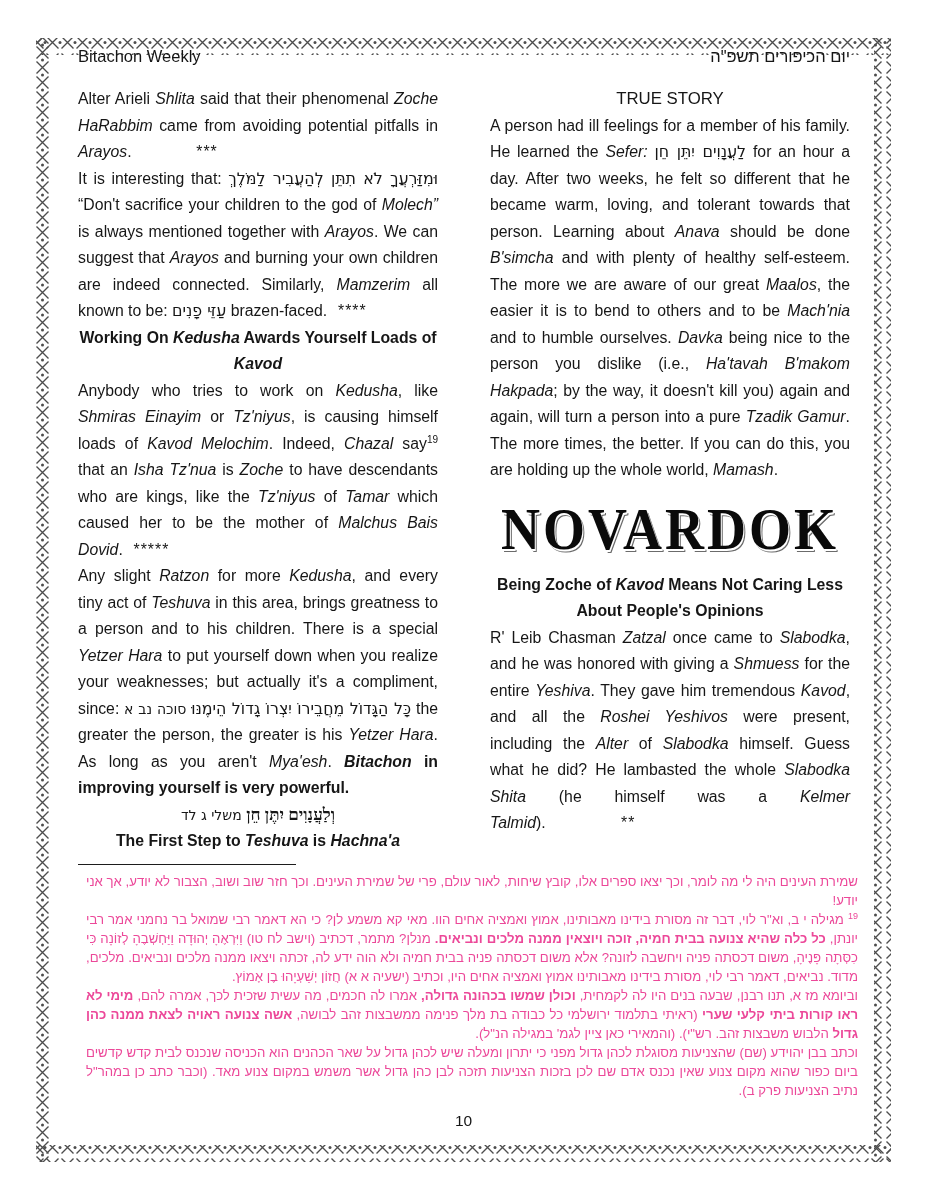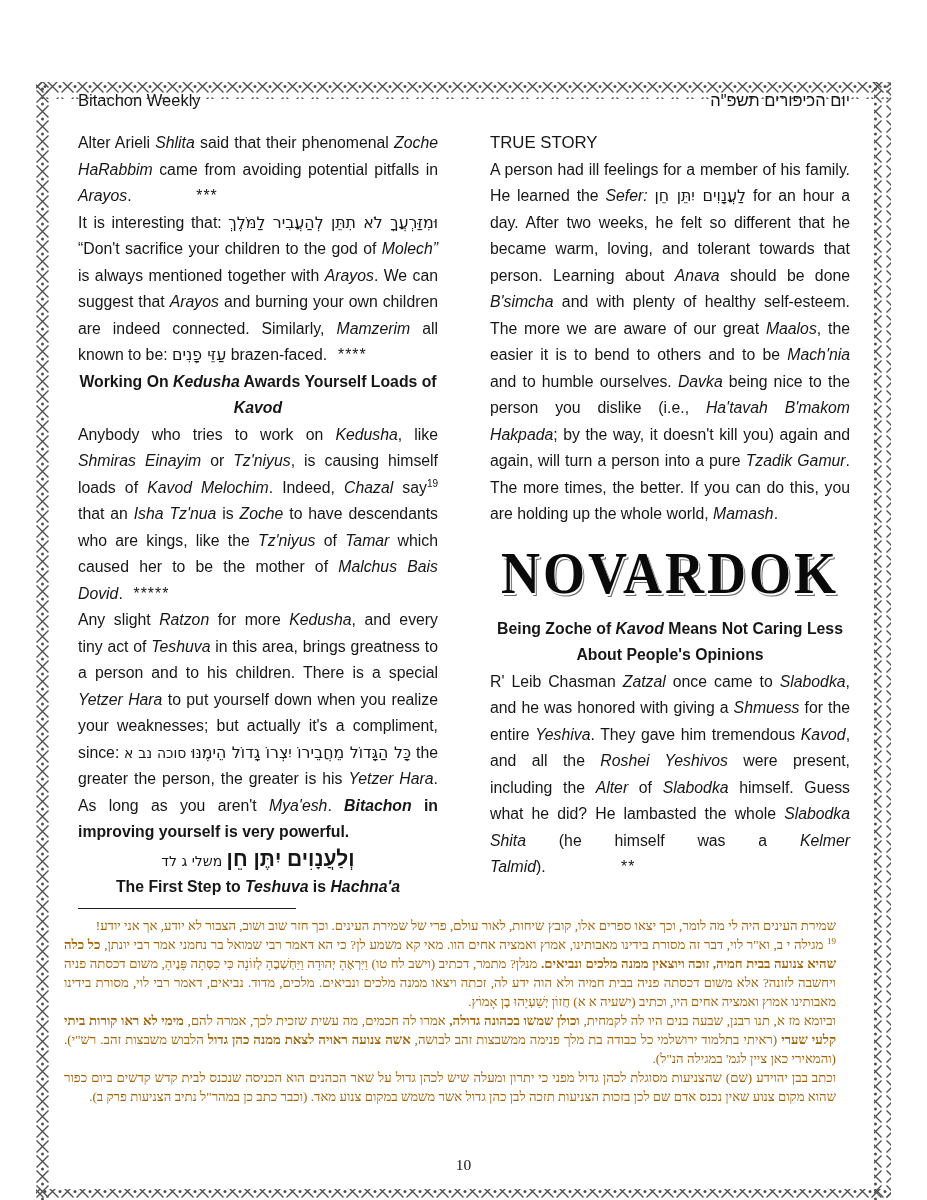--- a/index.html
+++ b/index.html
@@ -1,69 +1,69 @@
 <!DOCTYPE html>
 <html><head>
 <meta charset="utf-8">
 <style>
   html,body{margin:0;padding:0;}
   body{
     width:927px;height:1200px;position:relative;background:#ffffff;
     font-family:"Liberation Sans","DejaVu Sans",sans-serif;color:#161616;
     overflow:hidden;
   }
-  .page{position:absolute;inset:0;margin-top:44px;}
+  .page{position:absolute;inset:0;}
   .border-svg{position:absolute;left:0;top:0;}
   .header{
     position:absolute;left:78px;top:46px;width:772px;
     display:flex;justify-content:space-between;align-items:flex-start;
     font-size:16.5px;line-height:20px;
   }
   .header .heb{direction:rtl;}
   .columns{
     position:absolute;left:78px;top:86px;width:772px;
     display:flex;gap:52px;
   }
   .col{width:360px;font-size:15.8px;line-height:26.5px;}
   .blk{margin:0;}
   .para{text-align:justify;}
   .head{font-weight:700;text-align:center;}
-  .head-plain{text-align:left;font-size:16.8px;}
+  .head-plain{text-align:center;font-size:16.8px;}
   .hebline{text-align:center;font-weight:700;direction:ltr;}
   .title{
     text-align:center;
     font-family:"Liberation Serif","DejaVu Serif",serif;
     font-weight:700;font-size:54px;line-height:60px;letter-spacing:3px;
     margin:16px 0 12px;color:#0a0a0a;
     text-shadow:1px 1px 0 #ffffff,2px 2px 0 #6b6b6b;
     transform:scaleY(1.08);transform-origin:center;
   }
   .i{font-style:italic;}
   .b{font-weight:700;}
   .bi{font-weight:700;font-style:italic;}
   .he{font-family:"DejaVu Serif","DejaVu Sans",serif;}
-  .hebbig{font-family:Liberation Sans, sans-serif;font-size:21px;font-weight:700;}
+  .hebbig{font-family:Liberation Serif, serif;font-size:17px;font-weight:700;}
   .hes{font-family:"DejaVu Serif","DejaVu Sans",serif;font-size:14px;font-weight:400;}
   .st{letter-spacing:1px;}
   .col sup{font-size:10px;line-height:0;}
   .fn-divider{
     position:absolute;left:78px;top:864px;width:218px;height:0;
     border-top:1.4px solid #1d1d1d;
   }
   .footnotes{
-    position:absolute;left:64px;top:872px;width:772px;
+    position:absolute;left:86px;top:872px;width:772px;
     direction:rtl;text-align:justify;
-    font-family:Liberation Serif, serif;
-    font-size:13.2px;line-height:19px;color:#a16207;
+    font-family:Liberation Sans, sans-serif;
+    font-size:13.2px;line-height:19px;color:#ec4899;
   }
   .fnp{margin:0;}
   .footnotes sup{font-size:9px;line-height:0;}
   .page-number{
     position:absolute;left:0;top:1112px;width:100%;text-align:center;
-    font-family:Liberation Serif, serif;font-size:15.5px;
+    font-family:Liberation Sans, sans-serif;font-size:15.5px;
   }
 </style>
 </head>
 <body>
 
 <div class="page">
 
   <svg class="border-svg" width="927" height="1200" aria-hidden="true">
     <defs>
       <pattern id="xh" width="15" height="17" patternUnits="userSpaceOnUse">

